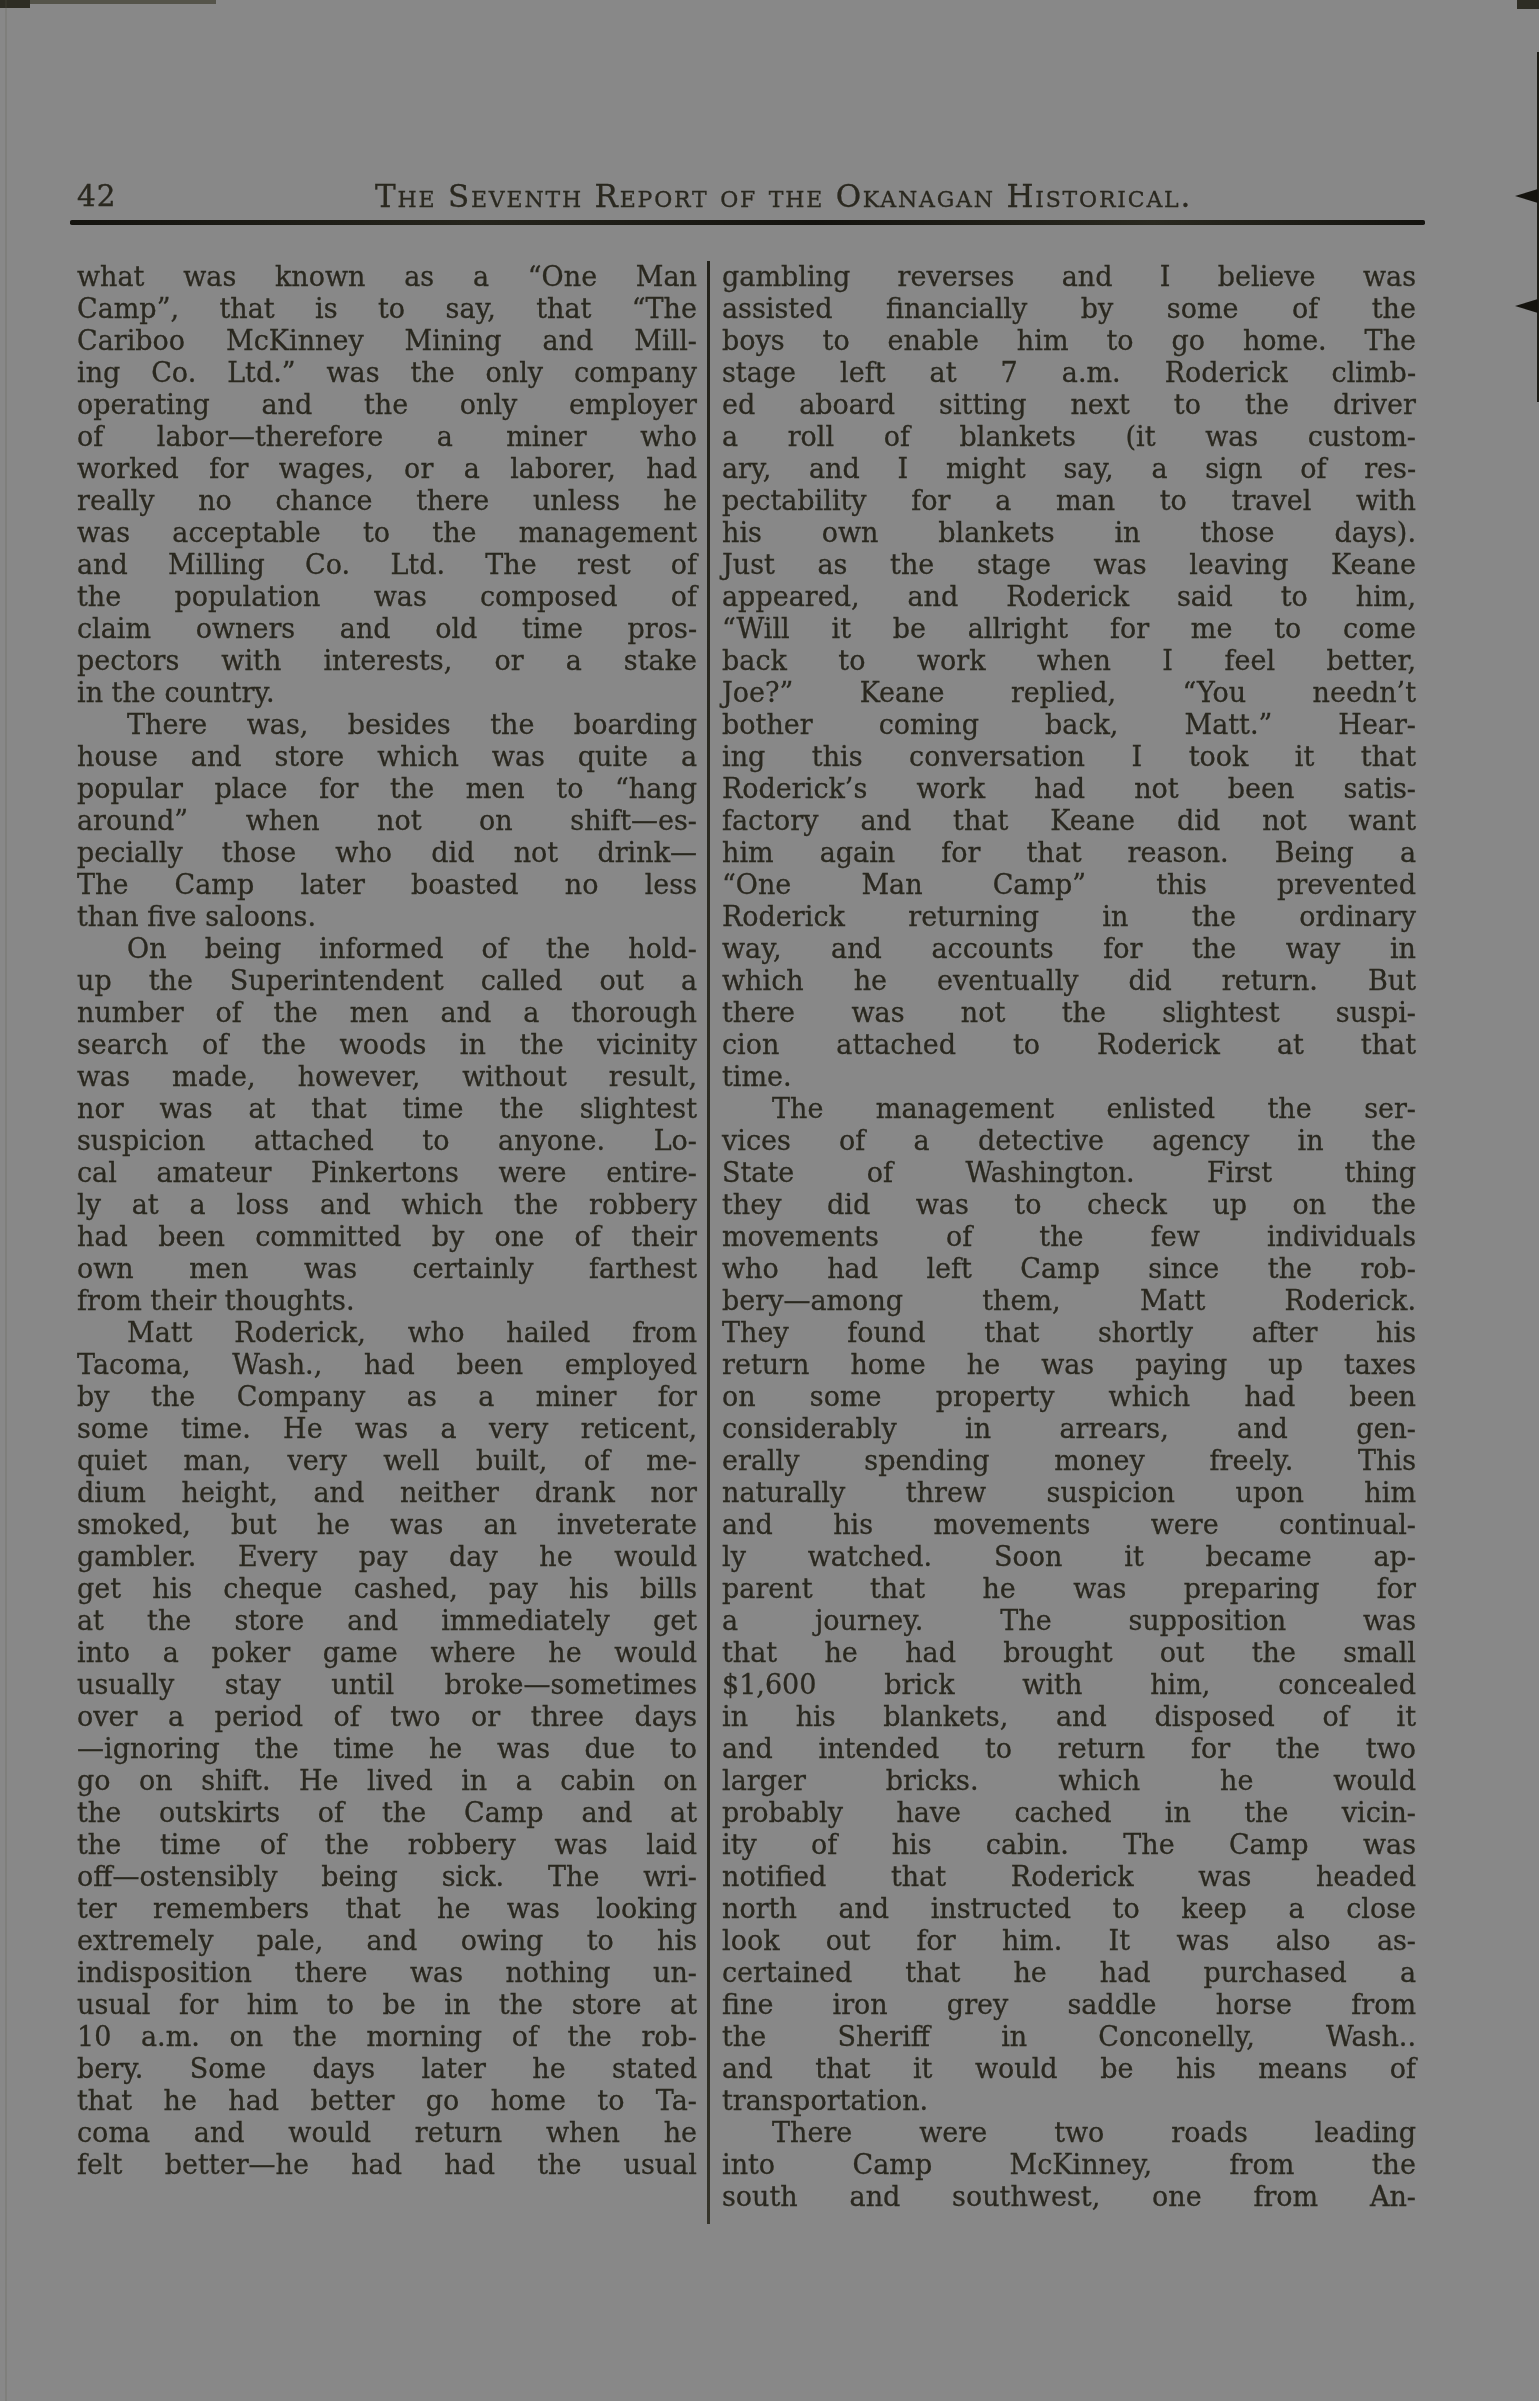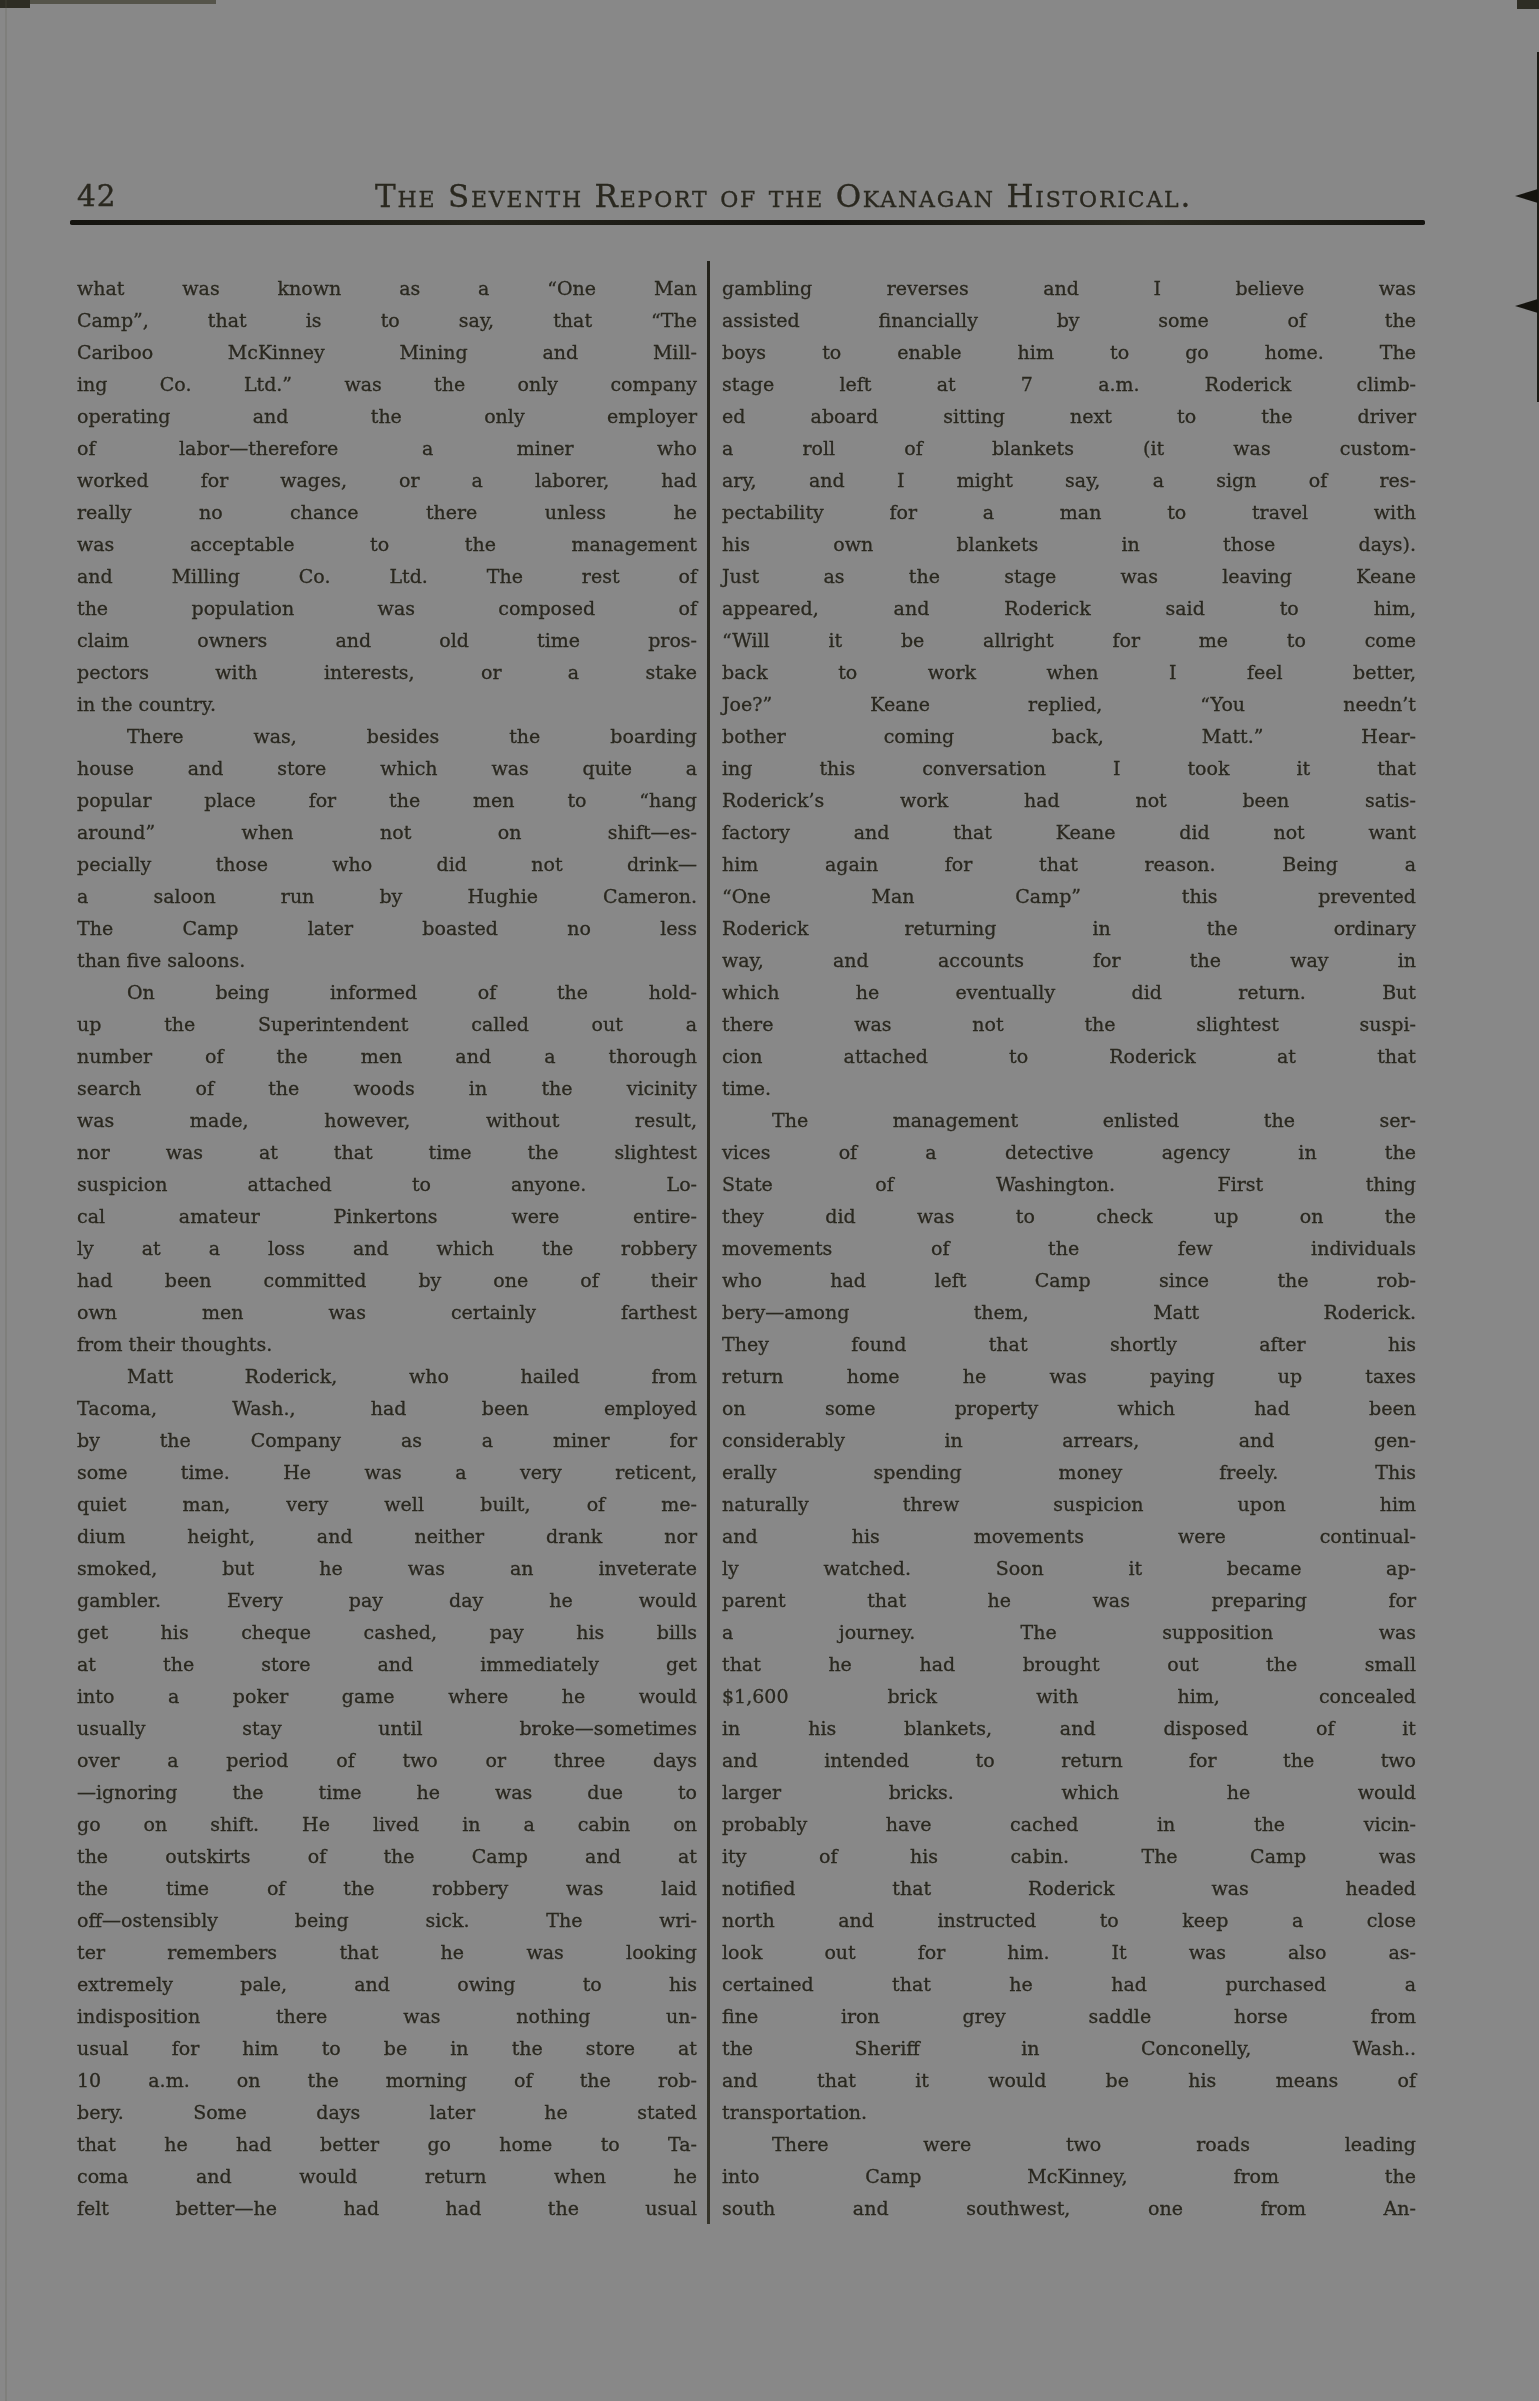--- a/index.html
+++ b/index.html
@@ -49,21 +49,21 @@
     -webkit-text-stroke:0.3px var(--ink);
     white-space:nowrap;
   }
   .header-rule{
     position:absolute;left:70px;top:220px;width:1355px;height:4.5px;
     background:linear-gradient(90deg,#14130f,#26251d 30%,#14130f 55%,#2a2920 80%,#14130f);
     border-radius:1.8px;
   }
 
   
-  .column{position:absolute;top:272px;font-size:19px;}
+  .column{position:absolute;top:261px;font-size:27px;}
   .col-left{left:77px;width:620px;}
   .col-right{left:722px;width:694px;}
   .column .line{
     height:32px;line-height:32px;
     text-align:justify;text-align-last:justify;
     white-space:normal;overflow:visible;
     -webkit-text-stroke:0.3px var(--ink);
   }
   .column .line.start{text-indent:50px;}
   .column .line.end{text-align-last:left;}
@@ -102,21 +102,20 @@
       <div class="line">and Milling Co. Ltd. The rest of</div>
       <div class="line">the population was composed of</div>
       <div class="line">claim owners and old time pros-</div>
       <div class="line">pectors with interests, or a stake</div>
       <div class="line end">in the country.</div>
       <div class="line start">There was, besides the boarding</div>
       <div class="line">house and store which was quite a</div>
       <div class="line">popular place for the men to “hang</div>
       <div class="line">around” when not on shift—es-</div>
       <div class="line">pecially those who did not drink—</div>
-      <div class="line">a saloon run by Hughie Cameron.</div>
       <div class="line">The Camp later boasted no less</div>
       <div class="line end">than five saloons.</div>
       <div class="line start">On being informed of the hold-</div>
       <div class="line">up the Superintendent called out a</div>
       <div class="line">number of the men and a thorough</div>
       <div class="line">search of the woods in the vicinity</div>
       <div class="line">was made, however, without result,</div>
       <div class="line">nor was at that time the slightest</div>
       <div class="line">suspicion attached to anyone. Lo-</div>
       <div class="line">cal amateur Pinkertons were entire-</div>

